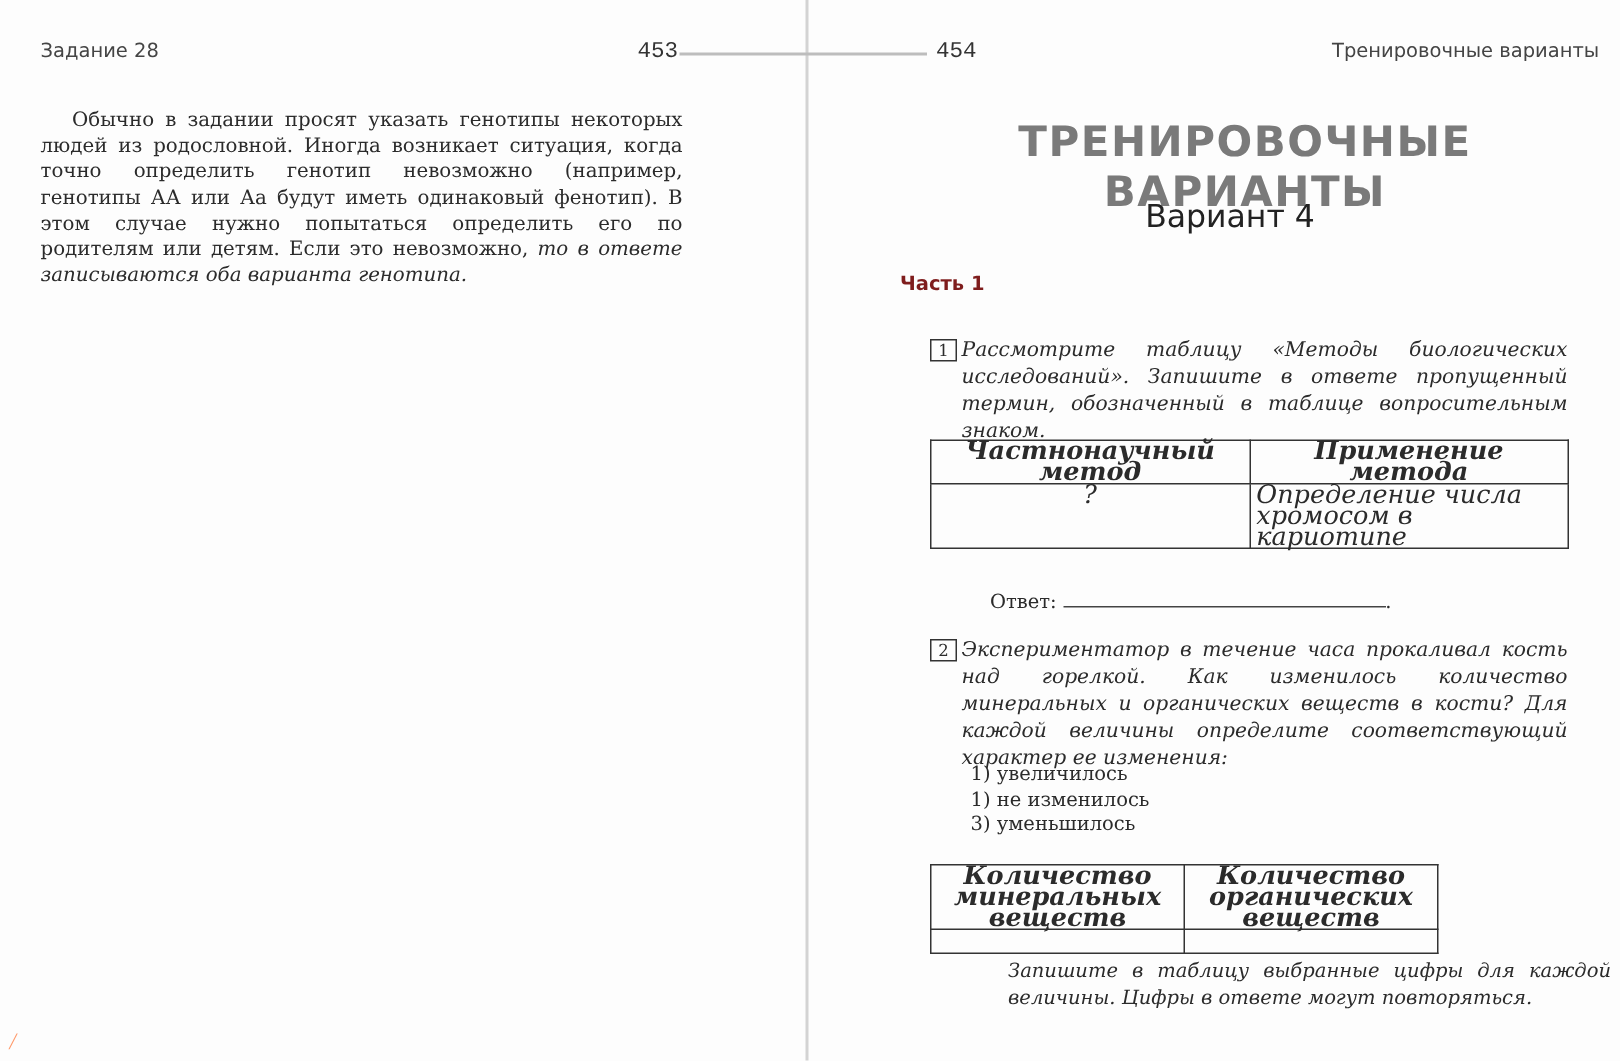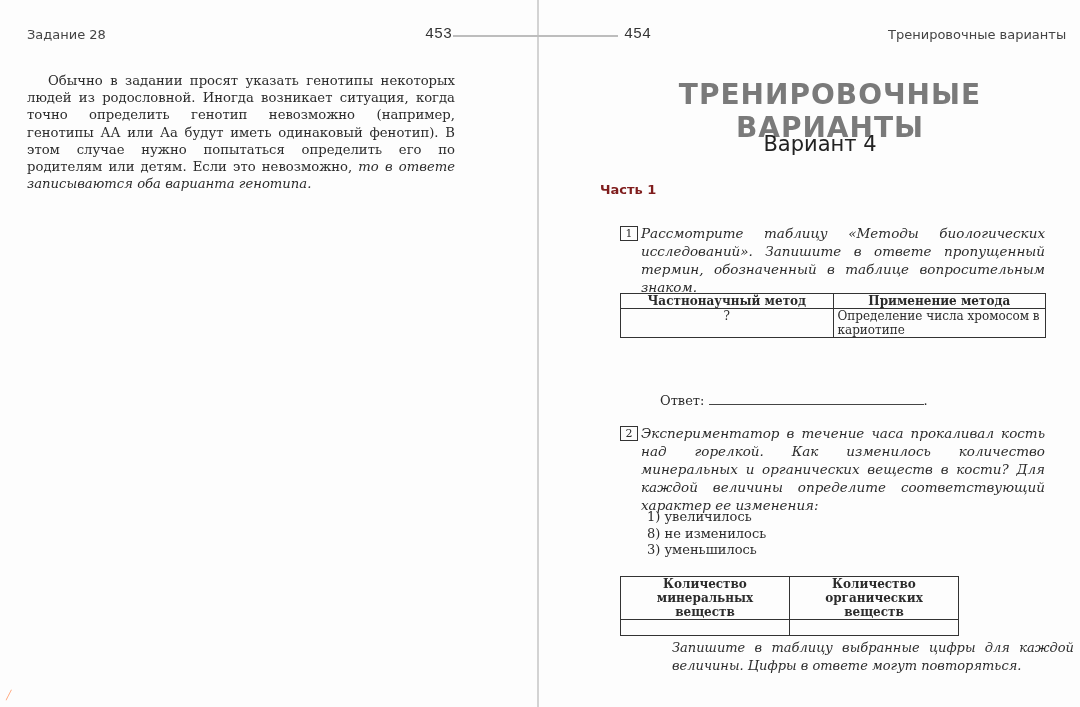--- a/index.html
+++ b/index.html
@@ -22,21 +22,21 @@
   .variant { position: absolute; left: 600px; top: 132px; width: 440px; text-align: center;
     font-family: "DejaVu Sans", sans-serif; font-size: 21px; color: #222; }
   .part { position: absolute; left: 600px; top: 182px; width: 440px; text-align: left;
     font-family: "DejaVu Sans", sans-serif; font-size: 13px; color: #7f1d1d; font-weight: bold; }
 
   .q { position: absolute; left: 620px; width: 425px; font-size: 13.5px; line-height: 18px; font-style: italic; text-align: justify; }
   .qnum { position: absolute; left: 0; top: 2px; width: 16px; height: 13px; border: 1px solid #333;
     font-style: normal; font-size: 11px; line-height: 13px; text-align: center; }
   .qtext { display: block; padding-left: 21px; }
 
-  table.t { position: absolute; border-collapse: collapse; font-size: 12px; line-height: 14px; color: #2b2b2b; }
+  table.t { position: absolute; border-collapse: collapse; font-size: 17px; line-height: 14px; color: #2b2b2b; font-style: italic; }
   table.t td, table.t th { border: 1px solid #333; padding: 0 4px; vertical-align: top; }
   table.t th { font-weight: bold; text-align: center; }
 
   .answer { position: absolute; left: 660px; top: 392px; font-size: 13px; }
   .answer .line { display: inline-block; width: 215px; border-bottom: 1px solid #444; height: 12px; vertical-align: baseline; }
 
   .options { position: absolute; left: 647px; top: 509px; font-size: 13px; line-height: 16.5px; }
   .note { position: absolute; left: 672px; top: 639px; width: 402px; font-size: 13px; line-height: 18px; font-style: italic; text-align: justify; }
   .corner { position: absolute; left: 6px; top: 690px; font-size: 9px; color: #ff9a6b; }
 </style>
@@ -82,21 +82,21 @@
   <span class="line"></span><span>.</span>
 </div>
 
 <div class="q" style="top:424px;">
   <span class="qnum">2</span>
   <span class="qtext">Экспериментатор в течение часа прокаливал кость над горелкой. Как изменилось количество минеральных и органических веществ в кости? Для каждой величины определите соответствующий характер ее изменения:</span>
 </div>
 
 <div class="options">
   <div>1) увеличилось</div>
-  <div>8) не изменилось</div>
+  <div>1) не изменилось</div>
   <div>3) уменьшилось</div>
 </div>
 
 <table class="t" style="left:620px; top:576px; width:339px;">
   <tbody>
       <tr>
     <th style="width:50%;">Количество минеральных веществ</th>
     <th>Количество органических веществ</th>
   </tr>
   <tr style="height:16px;">

